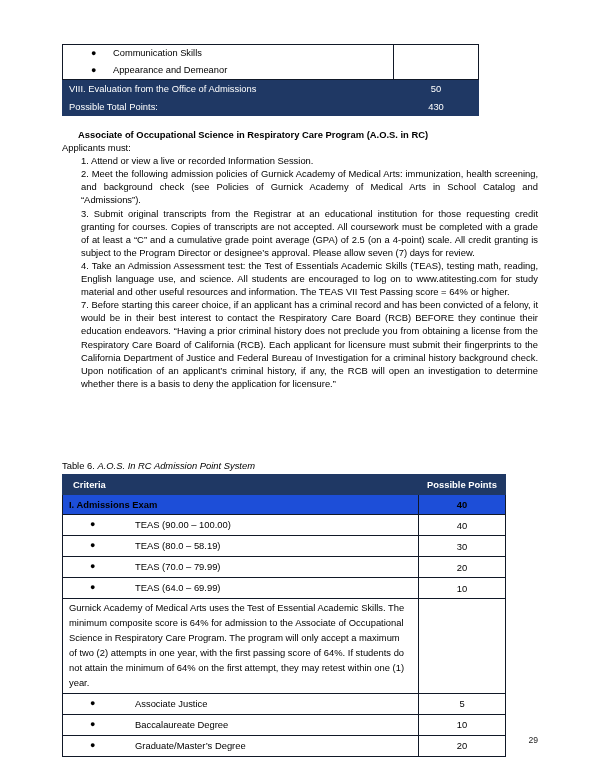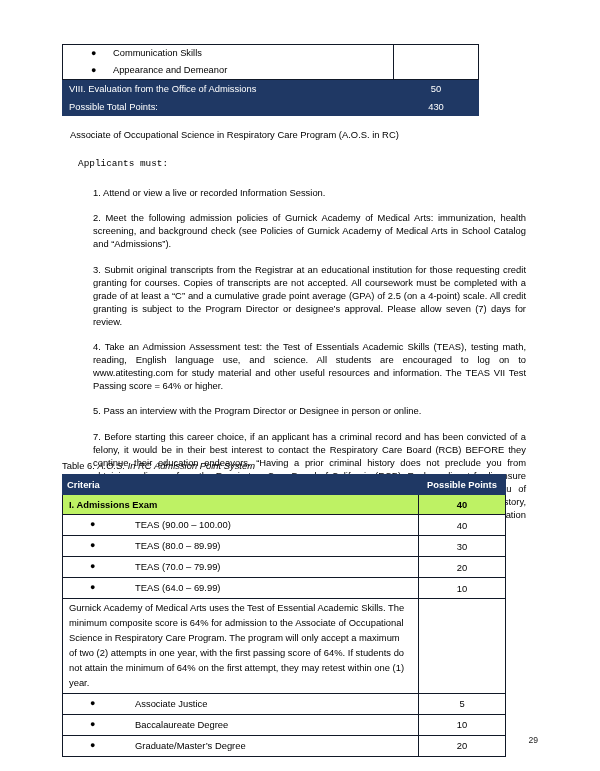--- a/index.html
+++ b/index.html
@@ -80,29 +80,28 @@
   
   .prose {
     position: absolute;
     left: 62px;
     top: 128px;
     width: 476px;
     font-size: 9.4px;
     line-height: 13.1px;
   }
   .prose .heading {
-    font-weight: normal;
-    margin: 0 0 0 8px;
+    font-weight: bold;
+    margin: 0 0 0 16px;
   }
   .prose .lead {
-    margin: 16px;
-    font-family: Liberation Mono, monospace;
+    margin: 0;
   }
   .prose .item {
-    margin: 12px;
+    margin: 0;
     padding-left: 19px;
     text-align: justify;
     text-justify: inter-word;
   }
 
   
   .table-caption {
     position: absolute;
     left: 62px;
     top: 459px;
@@ -131,25 +130,25 @@
   .table-main .c-pts  { width: 87px; }
 
   .thead-row th {
     background: #1F3864;
     color: #ffffff;
     font-weight: bold;
     font-size: 9.4px;
     border-color: #1F3864;
     height: 15px;
   }
-  .thead-row th.lbl { text-align: left; padding: 2px 0 2px 4px; }
+  .thead-row th.lbl { text-align: left; padding: 2px 0 2px 10px; }
   .thead-row th.val { text-align: center; padding: 2px 0; }
 
   .section-row td {
-    background: #bef264;
+    background: #1d4ed8;
     font-weight: bold;
     font-size: 9.4px;
     height: 15px;
   }
   .section-row td.lbl { padding: 2px 0 2px 6px; }
   .section-row td.val { text-align: center; padding: 2px 0; }
 
   .data-row td {
     font-size: 9.4px;
     height: 16px;
@@ -232,21 +231,20 @@
     </tbody>
   </table>
 
   <div class="prose">
     <p class="heading">Associate of Occupational Science in Respiratory Care Program (A.O.S. in RC)</p>
     <p class="lead">Applicants must:</p>
     <p class="item">1. Attend or view a live or recorded Information Session.</p>
     <p class="item">2. Meet the following admission policies of Gurnick Academy of Medical Arts: immunization, health screening, and background check (see Policies of Gurnick Academy of Medical Arts in School Catalog and “Admissions”).</p>
     <p class="item">3. Submit original transcripts from the Registrar at an educational institution for those requesting credit granting for courses. Copies of transcripts are not accepted. All coursework must be completed with a grade of at least a “C” and a cumulative grade point average (GPA) of 2.5 (on a 4-point) scale. All credit granting is subject to the Program Director or designee’s approval. Please allow seven (7) days for review.</p>
     <p class="item">4. Take an Admission Assessment test: the Test of Essentials Academic Skills (TEAS), testing math, reading, English language use, and science. All students are encouraged to log on to www.atitesting.com for study material and other useful resources and information. The TEAS VII Test Passing score = 64% or higher.</p>
-    <p class="item">5. Pass an interview with the Program Director or Designee in person or online.</p>
     <p class="item">7. Before starting this career choice, if an applicant has a criminal record and has been convicted of a felony, it would be in their best interest to contact the Respiratory Care Board (RCB) BEFORE they continue their education endeavors. “Having a prior criminal history does not preclude you from obtaining a license from the Respiratory Care Board of California (RCB). Each applicant for licensure must submit their fingerprints to the California Department of Justice and Federal Bureau of Investigation for a criminal history background check. Upon notification of an applicant’s criminal history, if any, the RCB will open an investigation to determine whether there is a basis to deny the application for licensure.”</p>
   </div>
 
   <div class="table-caption">
     <span>Table 6.</span>
     <span class="cap-italic">A.O.S. In RC Admission Point System</span>
   </div>
 
   <table class="table-main">
     <colgroup>
@@ -271,21 +269,21 @@
             <span class="bdot">●</span>
             <span class="btxt">TEAS (90.00 – 100.00)</span>
           </div>
         </td>
         <td class="val">40</td>
       </tr>
       <tr class="data-row">
         <td class="lbl">
           <div class="row-bullet">
             <span class="bdot">●</span>
-            <span class="btxt">TEAS (80.0 – 89.99)</span>
+            <span class="btxt">TEAS (80.0 – 58.19)</span>
           </div>
         </td>
         <td class="val">30</td>
       </tr>
       <tr class="data-row">
         <td class="lbl">
           <div class="row-bullet">
             <span class="bdot">●</span>
             <span class="btxt">TEAS (70.0 – 79.99)</span>
           </div>

